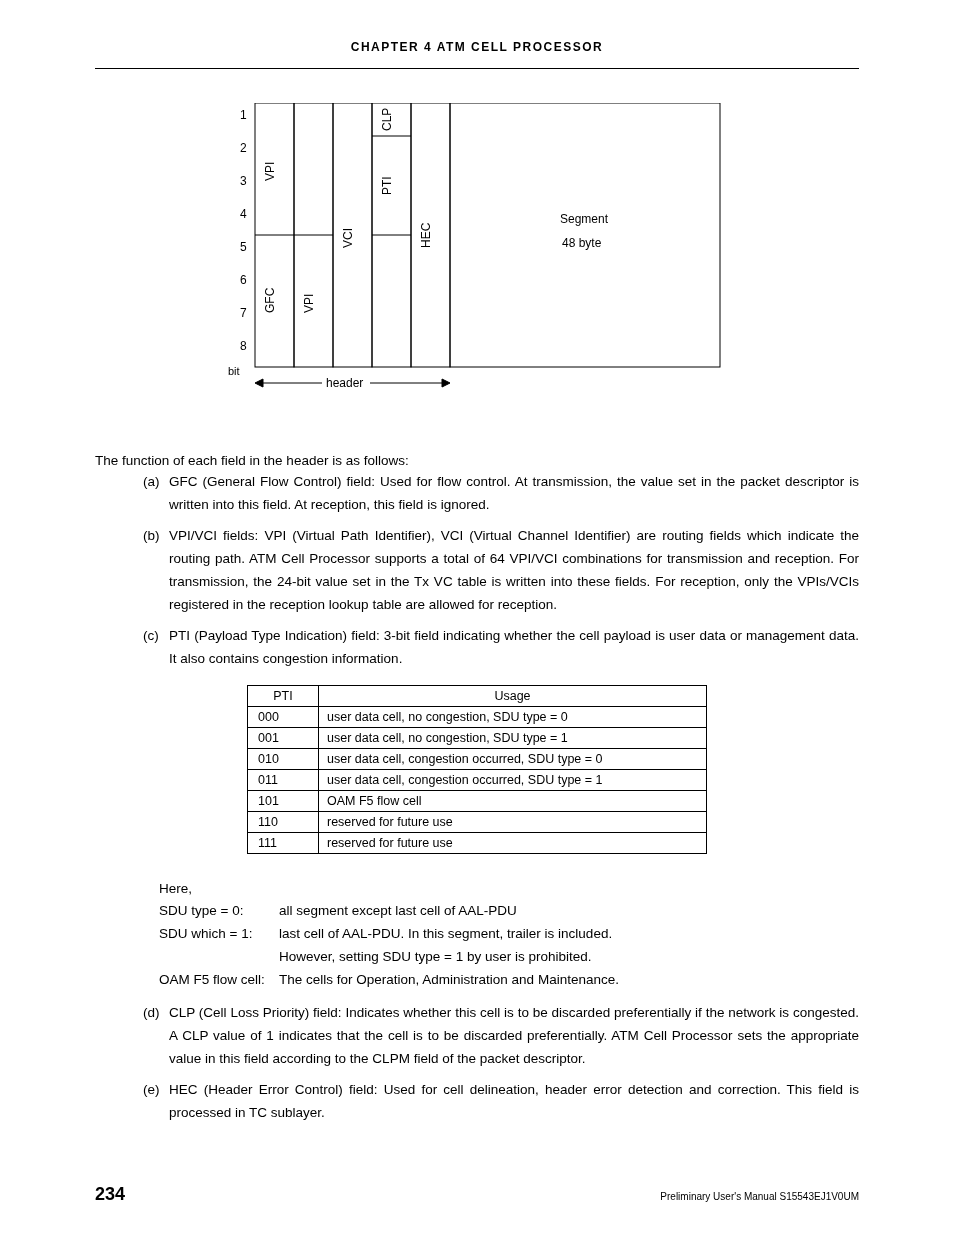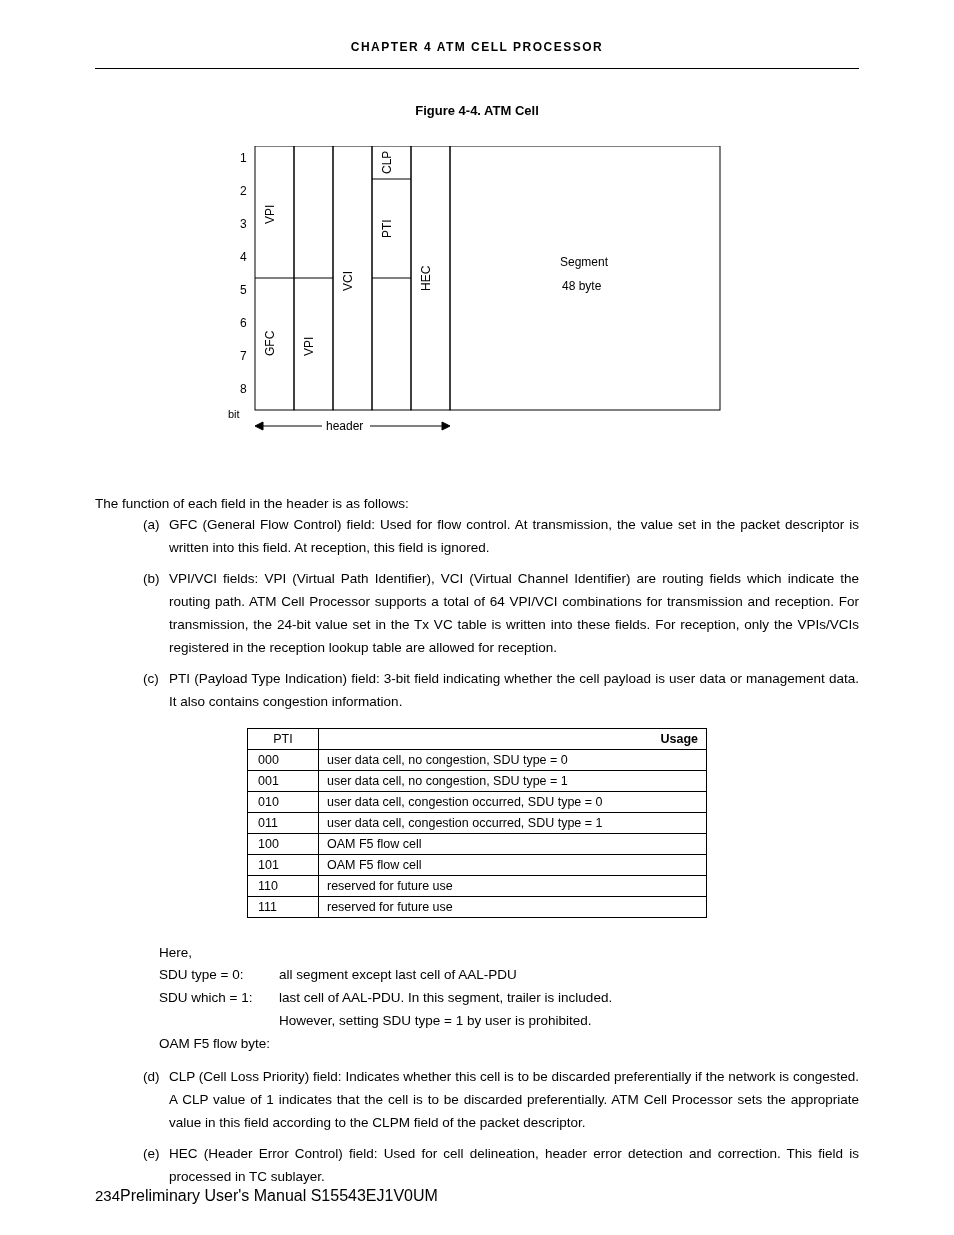--- a/index.html
+++ b/index.html
@@ -64,22 +64,22 @@
     border: 1px solid #000;
     padding: 3px 8px;
     text-align: left;
   }
   .pti-table th.pti-col {
     width: 54px;
     text-align: center;
     font-weight: normal;
   }
   .pti-table th.usage-col {
-    text-align: right;
-    font-weight: bold;
+    text-align: center;
+    font-weight: normal;
   }
   .pti-table td.pti-cell {
     text-align: left;
     padding-left: 10px;
   }
   .defs {
     margin-left: 64px;
     line-height: 1.7;
     margin-bottom: 10px;
   }
@@ -91,38 +91,37 @@
   }
   .footer {
     position: absolute;
     bottom: 30px;
     left: 95px;
     right: 95px;
     display: flex;
     align-items: baseline;
   }
   .page-num {
-    font-weight: normal;
-    font-size: 15px;
+    font-weight: bold;
+    font-size: 18px;
   }
   .footer-text {
     flex: 1;
-    text-align: left;
-    font-size: 16px;
+    text-align: right;
+    font-size: 10px;
     margin-top: 47px;
   }
 </style>
 </head>
 <body>
 
 <div class="page">
 
   <div class="chapter-header">CHAPTER  4   ATM  CELL  PROCESSOR</div>
 
-  <div class="figure-title">Figure 4-4.  ATM Cell</div>
 
   <div class="figure-wrap">
     <svg width="510" height="310" viewBox="0 0 510 310">
 
       <g font-size="12" font-family="Arial">
         <text x="18" y="16">1</text>
         <text x="18" y="49">2</text>
         <text x="18" y="82">3</text>
         <text x="18" y="115">4</text>
         <text x="18" y="148">5</text>
@@ -214,24 +213,20 @@
         </tr>
         <tr>
           <td class="pti-cell">010</td>
           <td>user data cell, congestion occurred, SDU type = 0</td>
         </tr>
         <tr>
           <td class="pti-cell">011</td>
           <td>user data cell, congestion occurred, SDU type = 1</td>
         </tr>
         <tr>
-          <td class="pti-cell">100</td>
-          <td>OAM F5 flow cell</td>
-        </tr>
-        <tr>
           <td class="pti-cell">101</td>
           <td>OAM F5 flow cell</td>
         </tr>
         <tr>
           <td class="pti-cell">110</td>
           <td>reserved for future use</td>
         </tr>
         <tr>
           <td class="pti-cell">111</td>
           <td>reserved for future use</td>
@@ -248,21 +243,22 @@
         </div>
         <div class="def-row">
           <div class="def-label">SDU which = 1:</div>
           <div>last cell of AAL-PDU. In this segment, trailer is included.</div>
         </div>
         <div class="def-row">
           <div class="def-label"></div>
           <div>However, setting SDU type = 1 by user is prohibited.</div>
         </div>
         <div class="def-row">
-          <div class="def-label">OAM F5 flow byte:</div>
+          <div class="def-label">OAM F5 flow cell:</div>
+          <div>The cells for Operation, Administration and Maintenance.</div>
         </div>
       </div>
   </div>
 
   <div class="field-list">
     <div class="field-item">
       <div class="marker">(d)</div>
       <div class="body">CLP (Cell Loss Priority) field: Indicates whether this cell is to be discarded preferentially if the network is congested. A CLP value of 1 indicates that the cell is to be discarded preferentially. ATM Cell Processor sets the appropriate value in this field according to the CLPM field of the packet descriptor.</div>
     </div>
     <div class="field-item">

